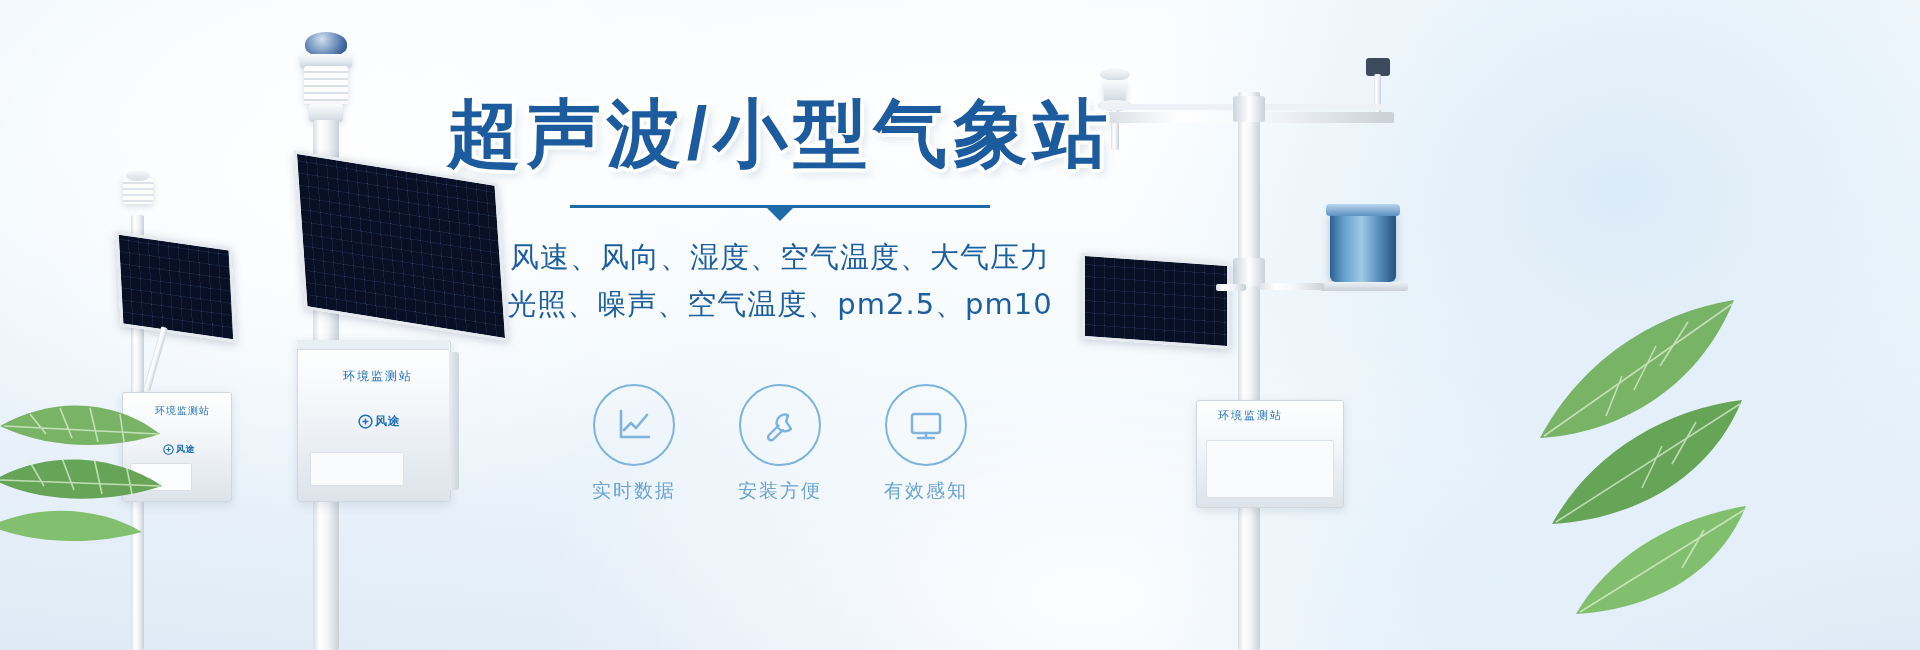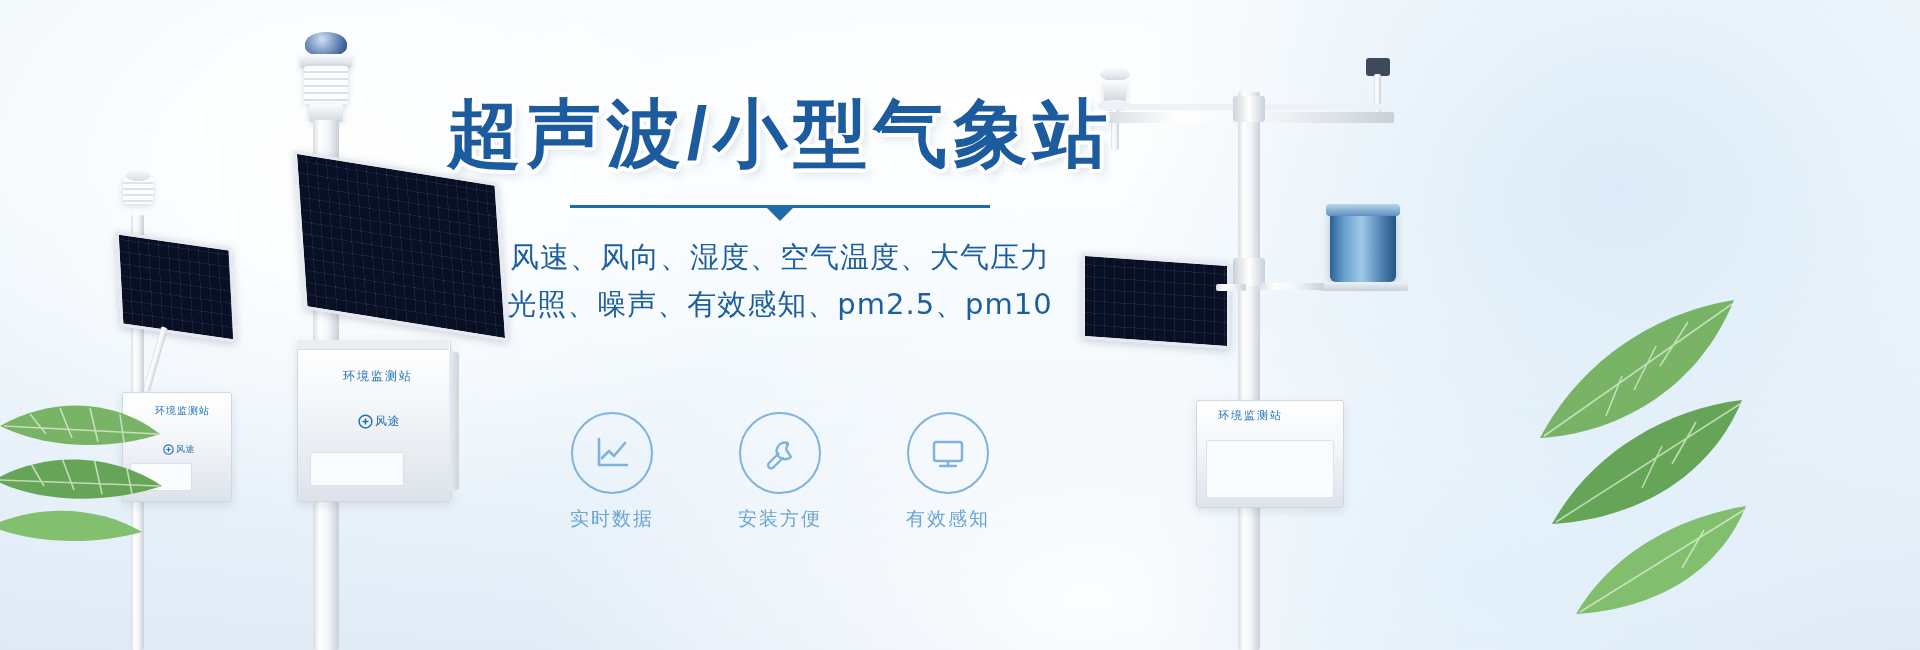--- a/index.html
+++ b/index.html
@@ -50,22 +50,22 @@
   }
   .sub{
     font-size:29px;line-height:1.62;color:#1d5f9e;letter-spacing:1px;
     font-family:"DejaVu Sans","Liberation Sans",sans-serif;
     white-space:nowrap;
   }
   .sub.first{margin-top:12px;}
 
   
   .features{
-    position:absolute;left:440px;top:412px;width:680px;
-    display:flex;justify-content:center;gap:58px;
+    position:absolute;left:440px;top:384px;width:680px;
+    display:flex;justify-content:center;gap:36px;
   }
   .feature{width:110px;text-align:center;}
   .circ{
     width:82px;height:82px;margin:0 auto;border-radius:50%;
     border:2px solid #7fb3dd;display:flex;align-items:center;justify-content:center;
     box-sizing:border-box;
   }
   .circ svg{display:block;}
   .flabel{
     margin-top:12px;font-size:19px;color:#6aa4d3;letter-spacing:2px;
@@ -89,20 +89,21 @@
     box-shadow:0 3px 10px rgba(80,100,130,.16);
   }
   .boxlabel{
     position:absolute;font-size:9px;color:#1f6fb5;letter-spacing:1px;
     white-space:nowrap;font-family:"DejaVu Sans","Liberation Sans",sans-serif;
   }
   .brand{
     position:absolute;font-size:9px;color:#1f6fb5;letter-spacing:.5px;
     white-space:nowrap;display:flex;align-items:center;gap:2px;
     font-family:"DejaVu Sans","Liberation Sans",sans-serif;
+    font-weight:bold;
   }
   .sensorhead{
     background:linear-gradient(180deg,#fbfcfd 0%,#e4e9ee 55%,#cfd6de 100%);
     border-radius:3px;box-shadow:0 2px 6px rgba(70,90,120,.2);
   }
   .disc{background:linear-gradient(180deg,#f7f9fb,#d8dee6);border-radius:50%;}
 
   
   .leaf{position:absolute;pointer-events:none;}
 
@@ -233,21 +234,21 @@
 
   <div class="center nosel">
     <div class="headline">超声波/小型气象站</div>
 
     <div class="rule-wrap">
       <div class="rule"></div>
       <div class="rule-arrow"></div>
     </div>
 
     <div class="sub first">风速、风向、湿度、空气温度、大气压力</div>
-    <div class="sub">光照、噪声、有效感知、pm2.5、pm10</div>
+    <div class="sub">光照、噪声、空气温度、pm2.5、pm10</div>
   </div>
 
   <div class="features nosel">
 
     <div class="feature">
       <div class="circ">
         <svg width="44" height="44" viewBox="0 0 44 44">
           <path d="M9 8 V34 H37" fill="none" stroke="#7fb3dd" stroke-width="2.6" stroke-linecap="round" stroke-linejoin="round"></path>
           <path d="M12 27 L19 20 L24 25 L35 12" fill="none" stroke="#7fb3dd" stroke-width="2.6" stroke-linecap="round" stroke-linejoin="round"></path>
         </svg>

